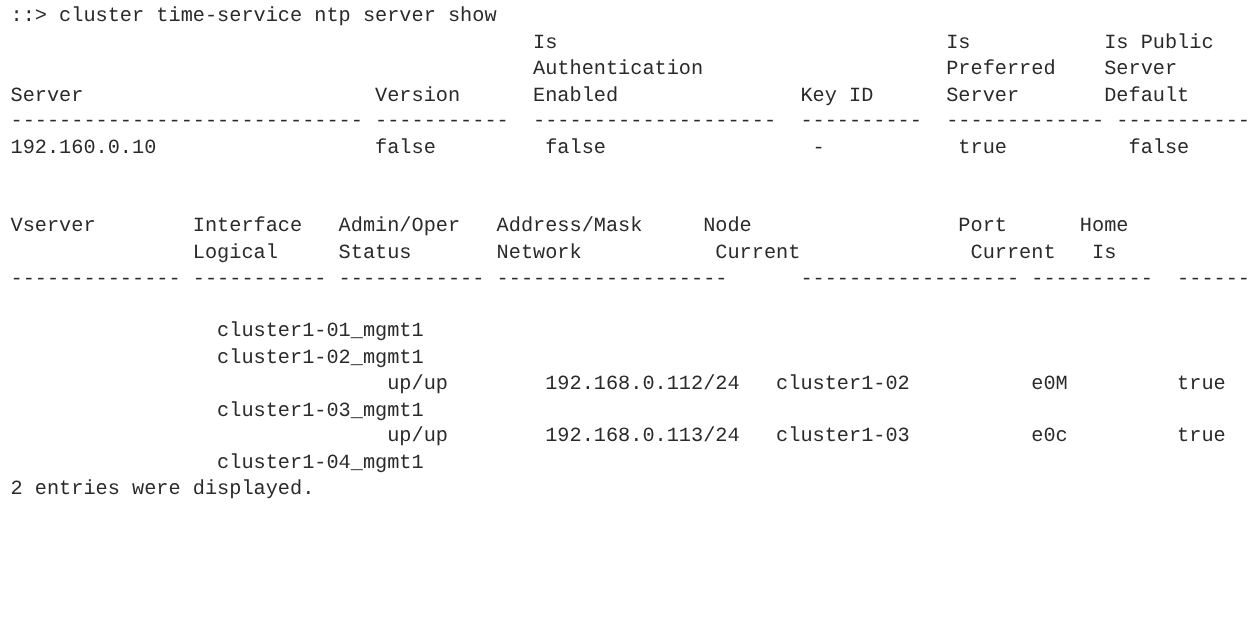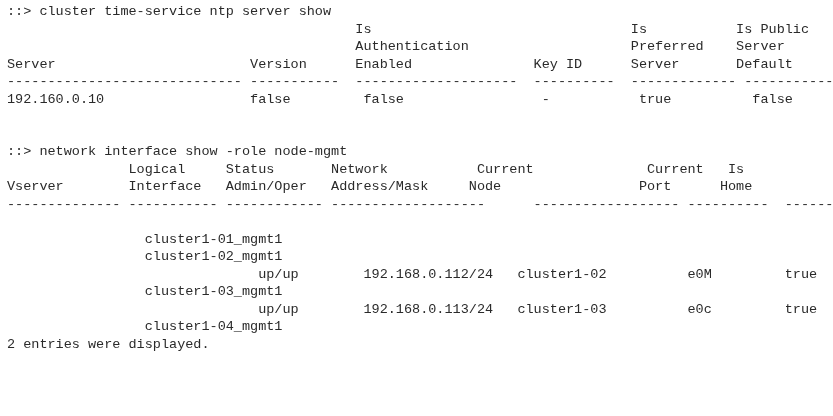--- a/index.html
+++ b/index.html
@@ -36,23 +36,22 @@
 <main class="console">
   <div id="terminal-lines">
       <div class="line">::&gt; cluster time-service ntp server show</div>
       <div class="line">                                           Is                                Is           Is Public</div>
       <div class="line">                                           Authentication                    Preferred    Server</div>
       <div class="line">Server                        Version      Enabled               Key ID      Server       Default</div>
       <div class="line">----------------------------- -----------  --------------------  ----------  ------------- ------------</div>
       <div class="line">192.160.0.10                  false         false                 -           true          false</div>
       <div class="line"></div>
       <div class="line"></div>
-      <div class="line">::&gt; network interface show -role node-mgmt</div>
+      <div class="line">Vserver        Interface   Admin/Oper   Address/Mask     Node                 Port      Home</div>
       <div class="line">               Logical     Status       Network           Current              Current   Is</div>
-      <div class="line">Vserver        Interface   Admin/Oper   Address/Mask     Node                 Port      Home</div>
       <div class="line">-------------- ----------- ------------ -------------------      ------------------ ----------  ------</div>
       <div class="line"></div>
       <div class="line">                 cluster1-01_mgmt1</div>
       <div class="line">                 cluster1-02_mgmt1</div>
       <div class="line">                               up/up        192.168.0.112/24   cluster1-02          e0M         true</div>
       <div class="line">                 cluster1-03_mgmt1</div>
       <div class="line">                               up/up        192.168.0.113/24   cluster1-03          e0c         true</div>
       <div class="line">                 cluster1-04_mgmt1</div>
       <div class="line">2 entries were displayed.</div>
     </div>

